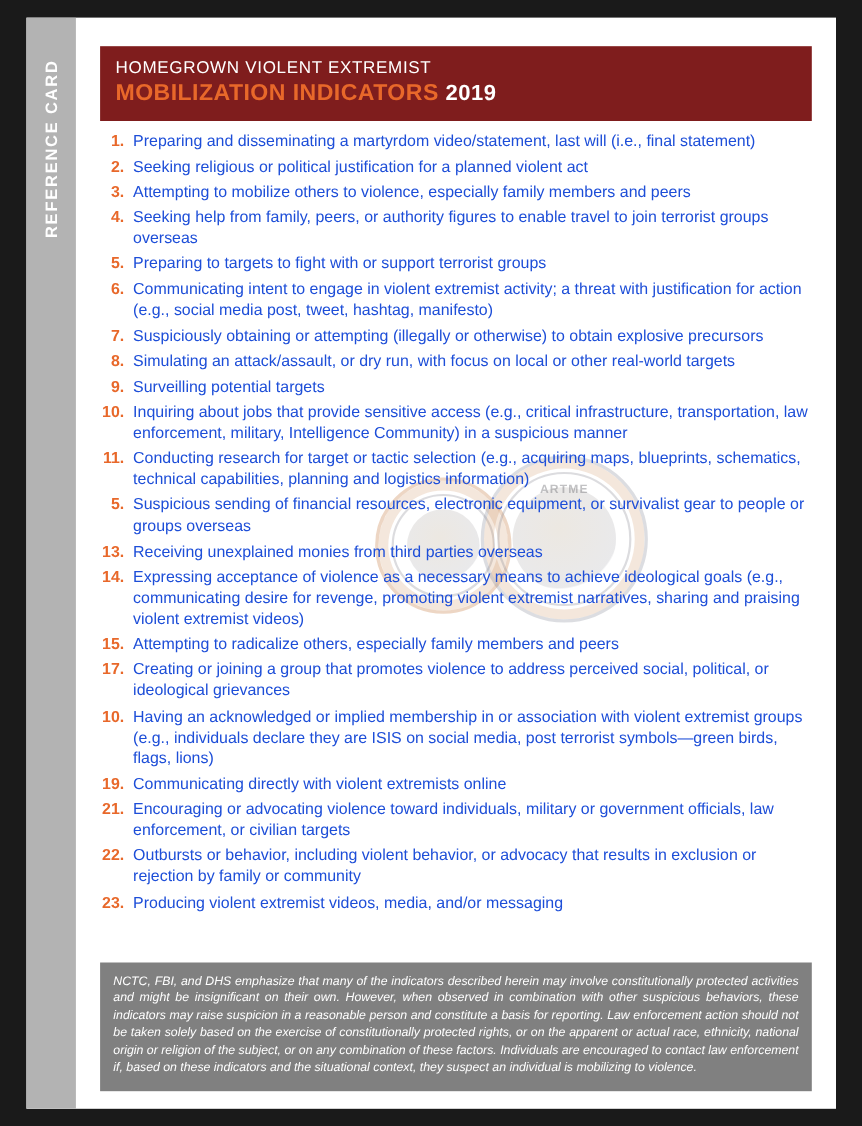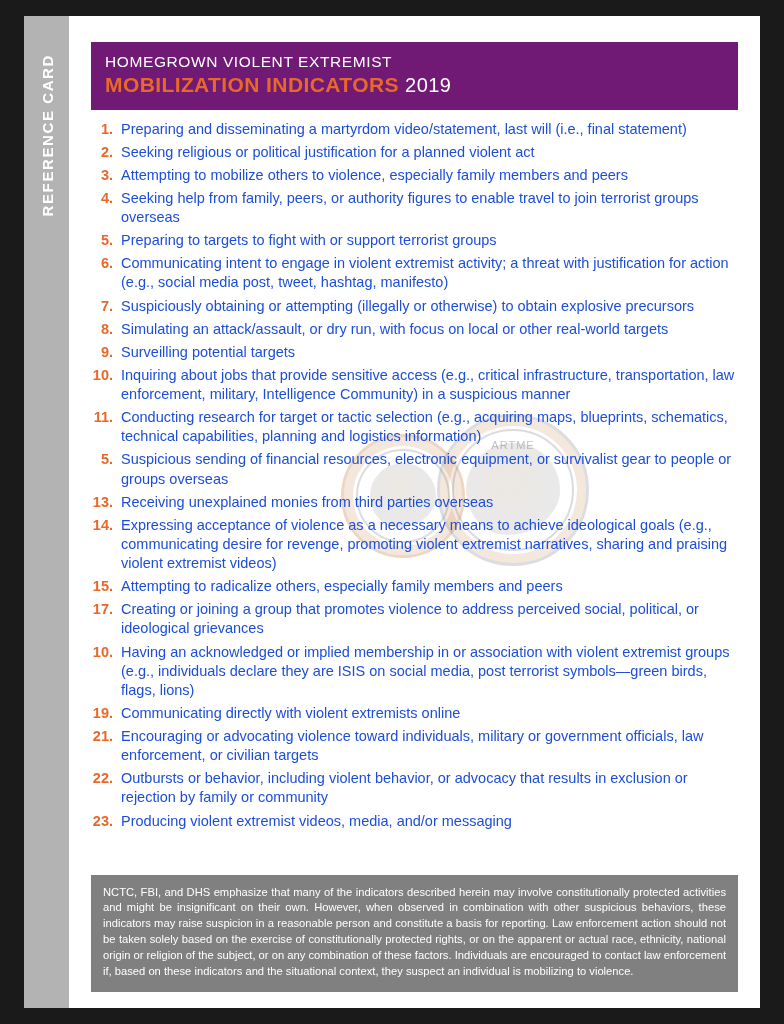--- a/index.html
+++ b/index.html
@@ -68,48 +68,48 @@
     left: 26px; right: 26px; top: 26px; bottom: 26px;
     border-radius: 50%;
     background: radial-gradient(circle at 45% 40%, rgba(170,150,120,0.22), rgba(120,120,130,0.16) 70%, rgba(255,255,255,0) 72%);
   }
   .seal-text {
     position: absolute;
     left: 0; right: 0;
     text-align: center;
     color: rgba(110,110,115,0.42);
     font-size: 11px;
-    font-weight: normal;
+    font-weight: bold;
     letter-spacing: 1px;
   }
   #seal-a { left: 272px; top: 418px; width: 124px; height: 124px; }
   #seal-b { left: 368px; top: 398px; width: 152px; height: 152px; border-color: rgba(120,125,140,0.26); }
   #seal-c { left: 478px; top: 408px; width: 150px; height: 150px; border-color: rgba(196,120,60,0.26); }
 
   .header {
-    background: #701a75;
+    background: #7f1d1d;
     padding: 10px 2px 12px 14px;
     position: relative;
     z-index: 2;
   }
   .header-line1 {
     color: #ffffff;
     font-size: 15.5px;
     letter-spacing: 0.6px;
     line-height: 1.25;
   }
   .header-line2 {
     font-size: 21px;
     font-weight: bold;
     letter-spacing: 0.4px;
     line-height: 1.2;
     margin-top: 1px;
   }
   .header-line2 .title-main { color: #e8682a; }
-  .header-line2 .title-year { color: #ffffff; font-weight: normal; font-size: 20px; }
+  .header-line2 .title-year { color: #ffffff; font-weight: bold; font-size: 20px; }
 
   .indicators {
     position: relative;
     z-index: 2;
     margin-top: 10px;
     flex: 1 1 auto;
   }
   .ind-row {
     display: flex;
     align-items: flex-start;
@@ -134,20 +134,21 @@
   .disclaimer {
     position: relative;
     z-index: 2;
     margin-top: 14px;
     background: #808080;
     color: #ffffff;
     font-size: 11.2px;
     line-height: 1.42;
     padding: 10px 12px 12px 12px;
     text-align: justify;
+    font-style: italic;
   }
 </style>
 </head>
 <body>
 
 <div class="page-frame">
 
   <div class="side-rail">
     <div class="side-rail-label">REFERENCE CARD</div>
   </div>

